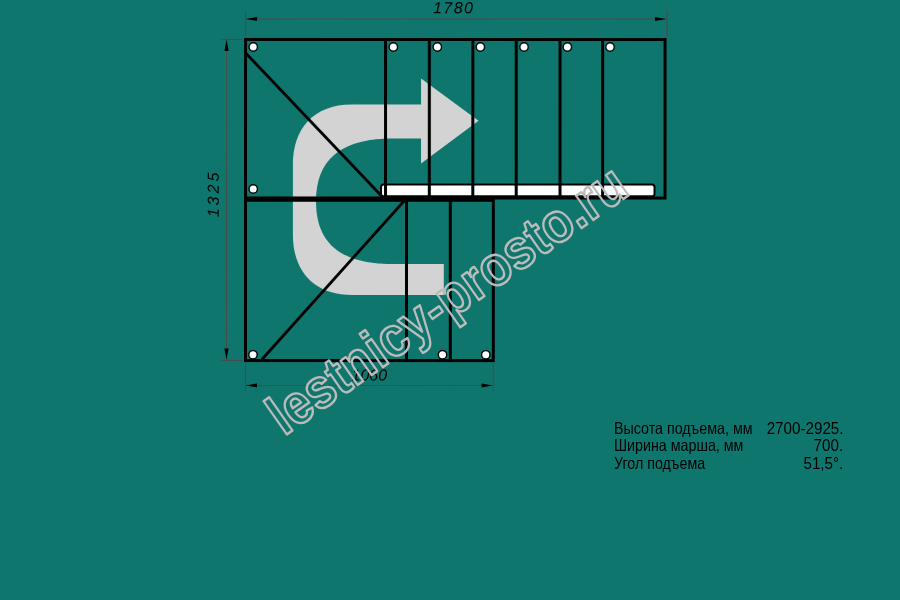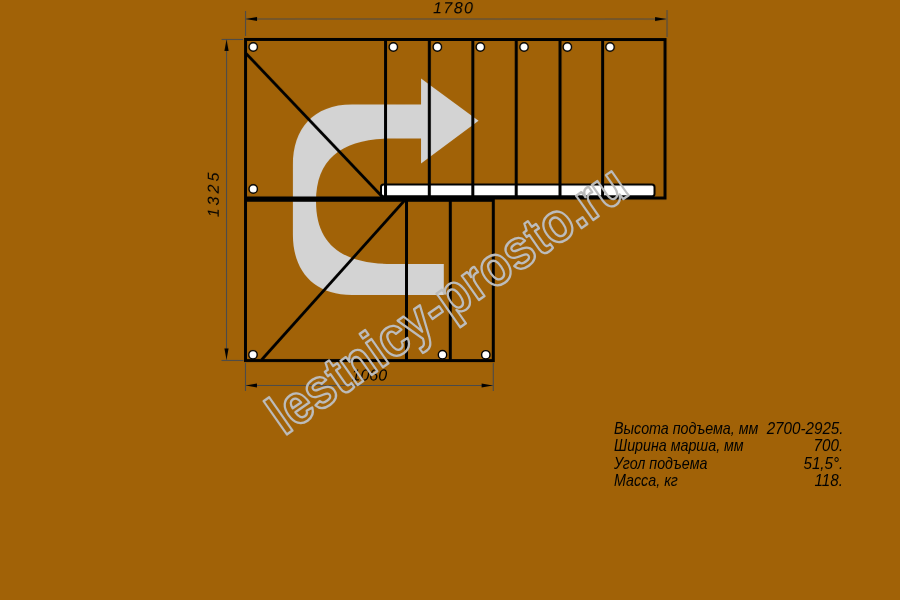--- a/index.html
+++ b/index.html
@@ -1,21 +1,21 @@
 <!DOCTYPE html>
 <html><head>
 <meta charset="utf-8">
 <style>
   html,body{margin:0;padding:0;background:#fff;}
   *{-webkit-font-smoothing:antialiased;}
-  #page{position:relative;width:900px;height:600px;background:#a16207;overflow:hidden;
+  #page{position:relative;width:900px;height:600px;background:#0f766e;overflow:hidden;
         font-family:"Liberation Sans",sans-serif;}
   svg{position:absolute;left:0;top:0;will-change:transform;transform:rotate(0.015deg);}
   #specs{position:absolute;left:614px;top:420px;width:229px;will-change:transform;transform:rotate(0.02deg);
-         font-style:italic;font-size:16.5px;line-height:17.3px;color:#000;}
+         font-size:16.5px;line-height:17.3px;color:#000;}
   .row{position:relative;height:17.3px;white-space:nowrap;}
   .row span{display:inline-block;transform:scaleX(0.865);transform-origin:0 50%;}
   .row b{font-weight:normal;position:absolute;right:0;top:0;display:inline-block;
          transform:scaleX(0.92);transform-origin:100% 50%;}
 </style>
 </head>
 <body>
 <div id="page">
 <svg width="900" height="600" viewBox="0 0 900 600">
 
@@ -93,15 +93,14 @@
   <polygon points="492.8,385.5 481.6,383.4 481.6,387.6" fill="#000"></polygon>
   <text x="369.3" y="380.4" transform="rotate(0.03 369.3 380.4)" font-size="16" font-style="italic" text-anchor="middle" textLength="35.5">1060</text>
 
   <text x="0" y="0" font-size="56" font-weight="bold" fill="none" stroke="#bcbcbc" stroke-width="2.4" stroke-linejoin="round" textLength="424" lengthAdjust="spacingAndGlyphs" transform="translate(284,436.5) rotate(-35)">lestnicy-prosto.ru</text>
 </svg>
 
 <div id="specs">
   <div class="row"><span>Высота подъема, мм</span><b>2700-2925.</b></div>
   <div class="row"><span>Ширина марша, мм</span><b>700.</b></div>
   <div class="row"><span>Угол подъема</span><b>51,5°.</b></div>
-  <div class="row"><span>Масса, кг</span><b>118.</b></div>
 </div>
 </div>
 
 </body></html>

